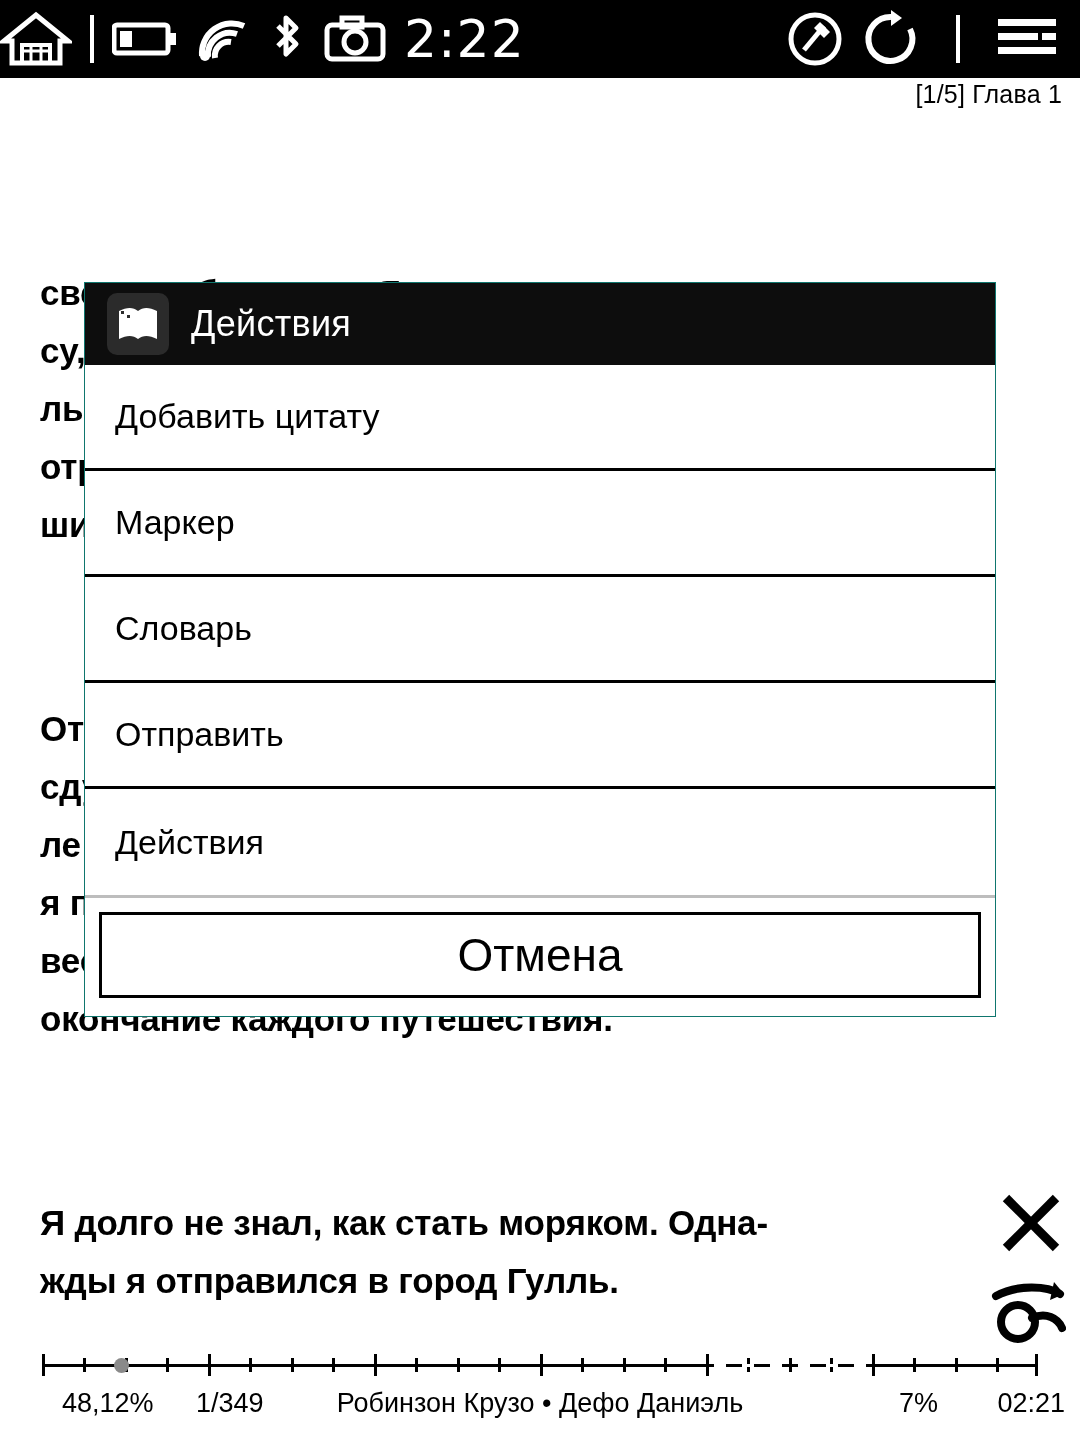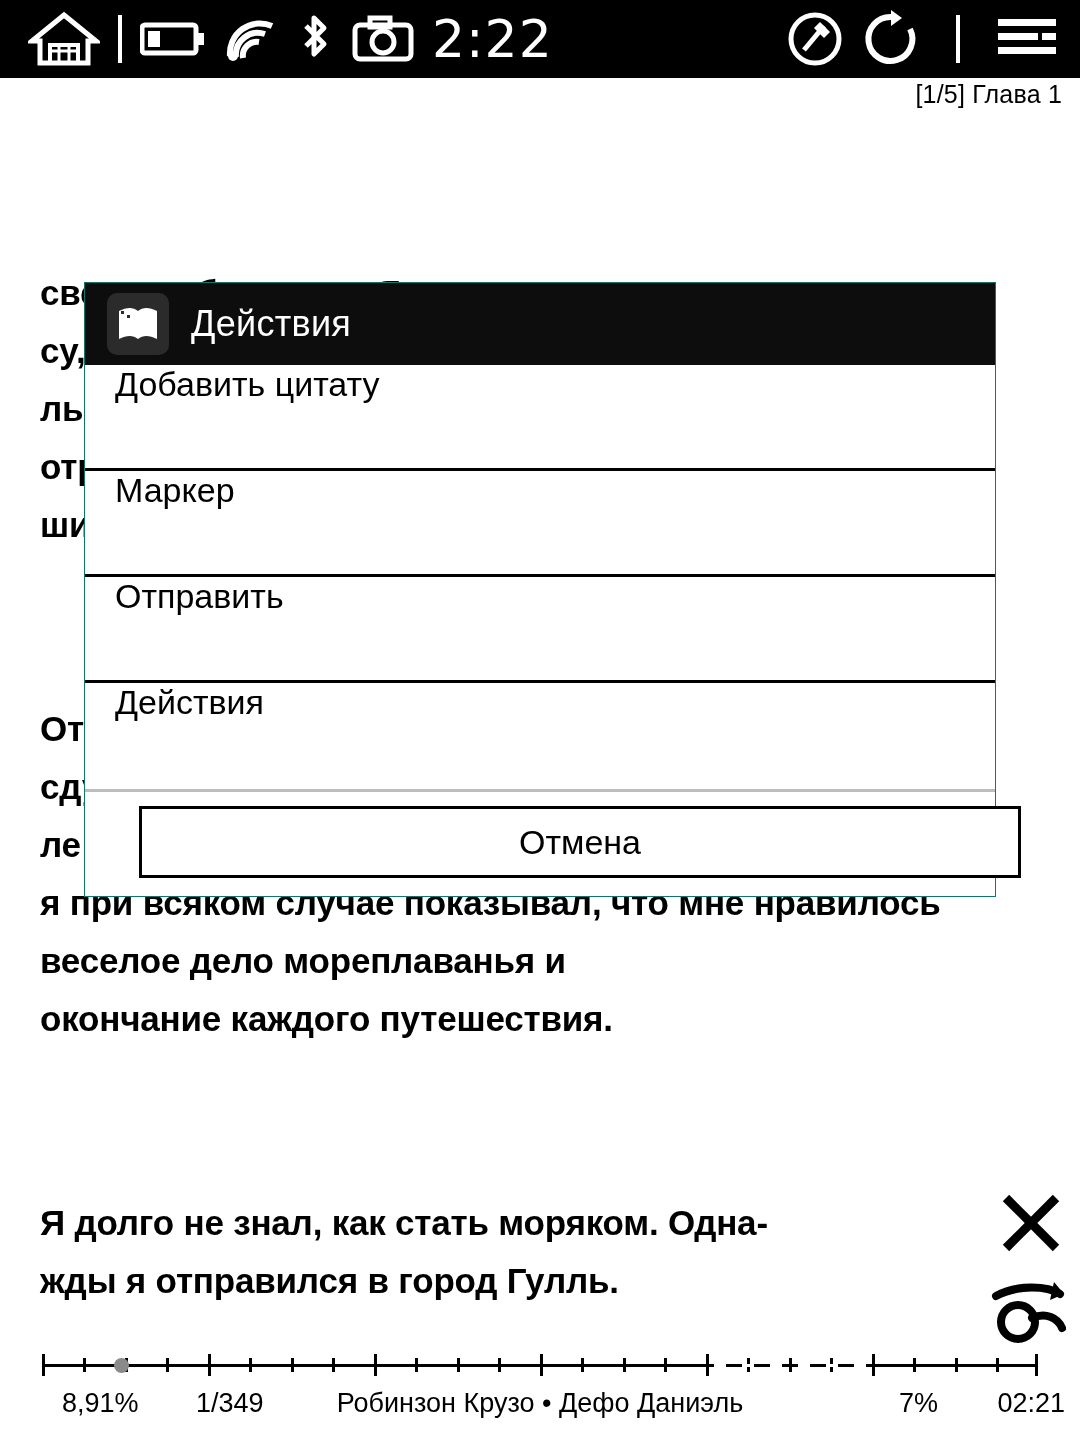--- a/index.html
+++ b/index.html
@@ -24,21 +24,20 @@
     height: 78px;
     background: #000000;
     color: #ffffff;
     display: flex;
     align-items: center;
   }
   .sb-left {
     display: flex;
     align-items: center;
     gap: 0px;
-    padding-left: 28px;
   }
   .sb-right {
     display: flex;
     align-items: center;
     margin-left: auto;
     padding-right: 22px;
     gap: 18px;
   }
   .icon-svg { display: block; }
   .sb-divider {
@@ -109,42 +108,42 @@
     width: 62px; height: 62px;
     background: #2b2b2b;
     border-radius: 10px;
     display: flex;
     align-items: center;
     justify-content: center;
   }
   .menu-item {
     height: 106px;
     display: flex;
+    align-items: center;
     padding-left: 30px;
     font-size: 34px;
     box-sizing: border-box;
     border-bottom: 3px solid #000000;
     background: #ffffff;
   }
   .menu-item.last { border-bottom: none; }
   .dialog-footer {
     padding: 14px 14px 18px 14px;
     border-top: 3px solid #bdbdbd;
     box-sizing: border-box;
   }
   .cancel-btn {
     width: 100%;
-    height: 72px;
+    height: 86px;
     border: 3px solid #000000;
     background: #ffffff;
-    font-size: 34px;
+    font-size: 46px;
     font-family: "Liberation Sans", sans-serif;
     box-sizing: border-box;
     cursor: pointer;
-    margin-left: 40px;
   }
 
   
   .close-mark {
     position: absolute;
     right: 18px;
     top: 1192px;
     width: 62px;
     height: 62px;
   }
@@ -310,20 +309,23 @@
       </svg>
     </span>
     <span class="dialog-title-text">Действия</span>
   </div>
 
   <div class="menu-item">
     <span>Добавить цитату</span>
   </div>
   <div class="menu-item">
     <span>Маркер</span>
+  </div>
+  <div class="menu-item">
+    <span>Словарь</span>
   </div>
   <div class="menu-item">
     <span>Отправить</span>
   </div>
   <div class="menu-item last">
     <span>Действия</span>
   </div>
 
   <div class="dialog-footer">
     <button class="cancel-btn">Отмена</button>
@@ -375,18 +377,18 @@
   <div class="dash-seg" style="left:672px;width:12px"></div>
   <div class="dash-seg" style="left:700px;width:12px"></div>
   <div class="dash-seg" style="left:728px;width:12px"></div>
   <div class="dash-seg" style="left:756px;width:12px"></div>
   <div class="dash-seg" style="left:784px;width:12px"></div>
   <div class="dash-seg" style="left:812px;width:12px"></div>
   <div class="dot" style="left:72px"></div>
 </div>
 
 <div class="bottombar">
-  <span class="bb-pct">8,91%</span>
+  <span class="bb-pct">48,12%</span>
   <span class="bb-page">1/349</span>
   <span class="bb-title">Робинзон Крузо • Дефо Даниэль</span>
   <span class="bb-batt">7%</span>
   <span class="bb-time">02:21</span>
 </div>
 
 </body></html>

